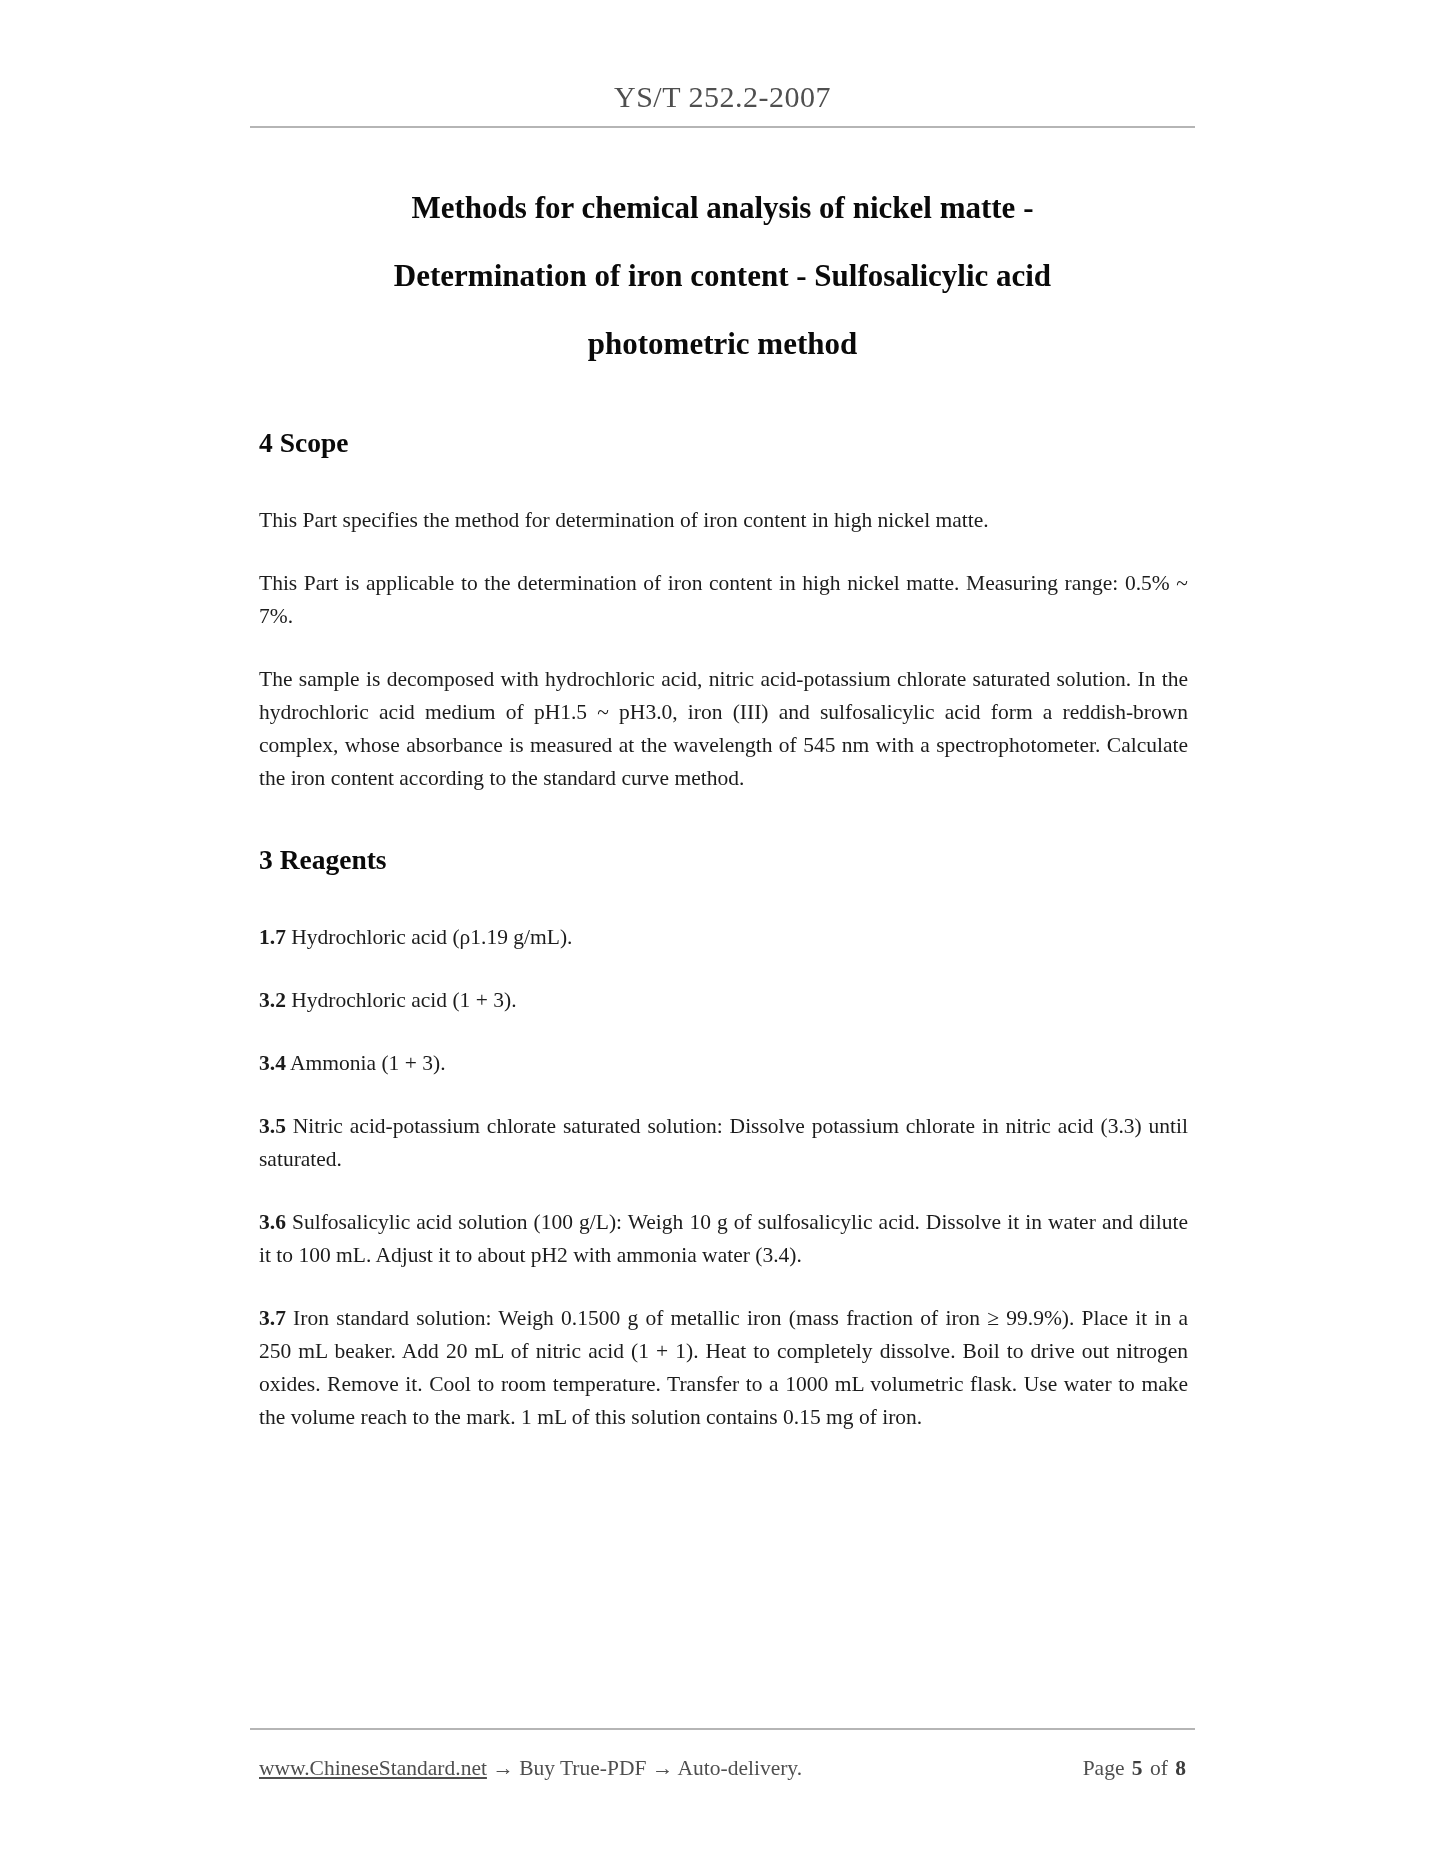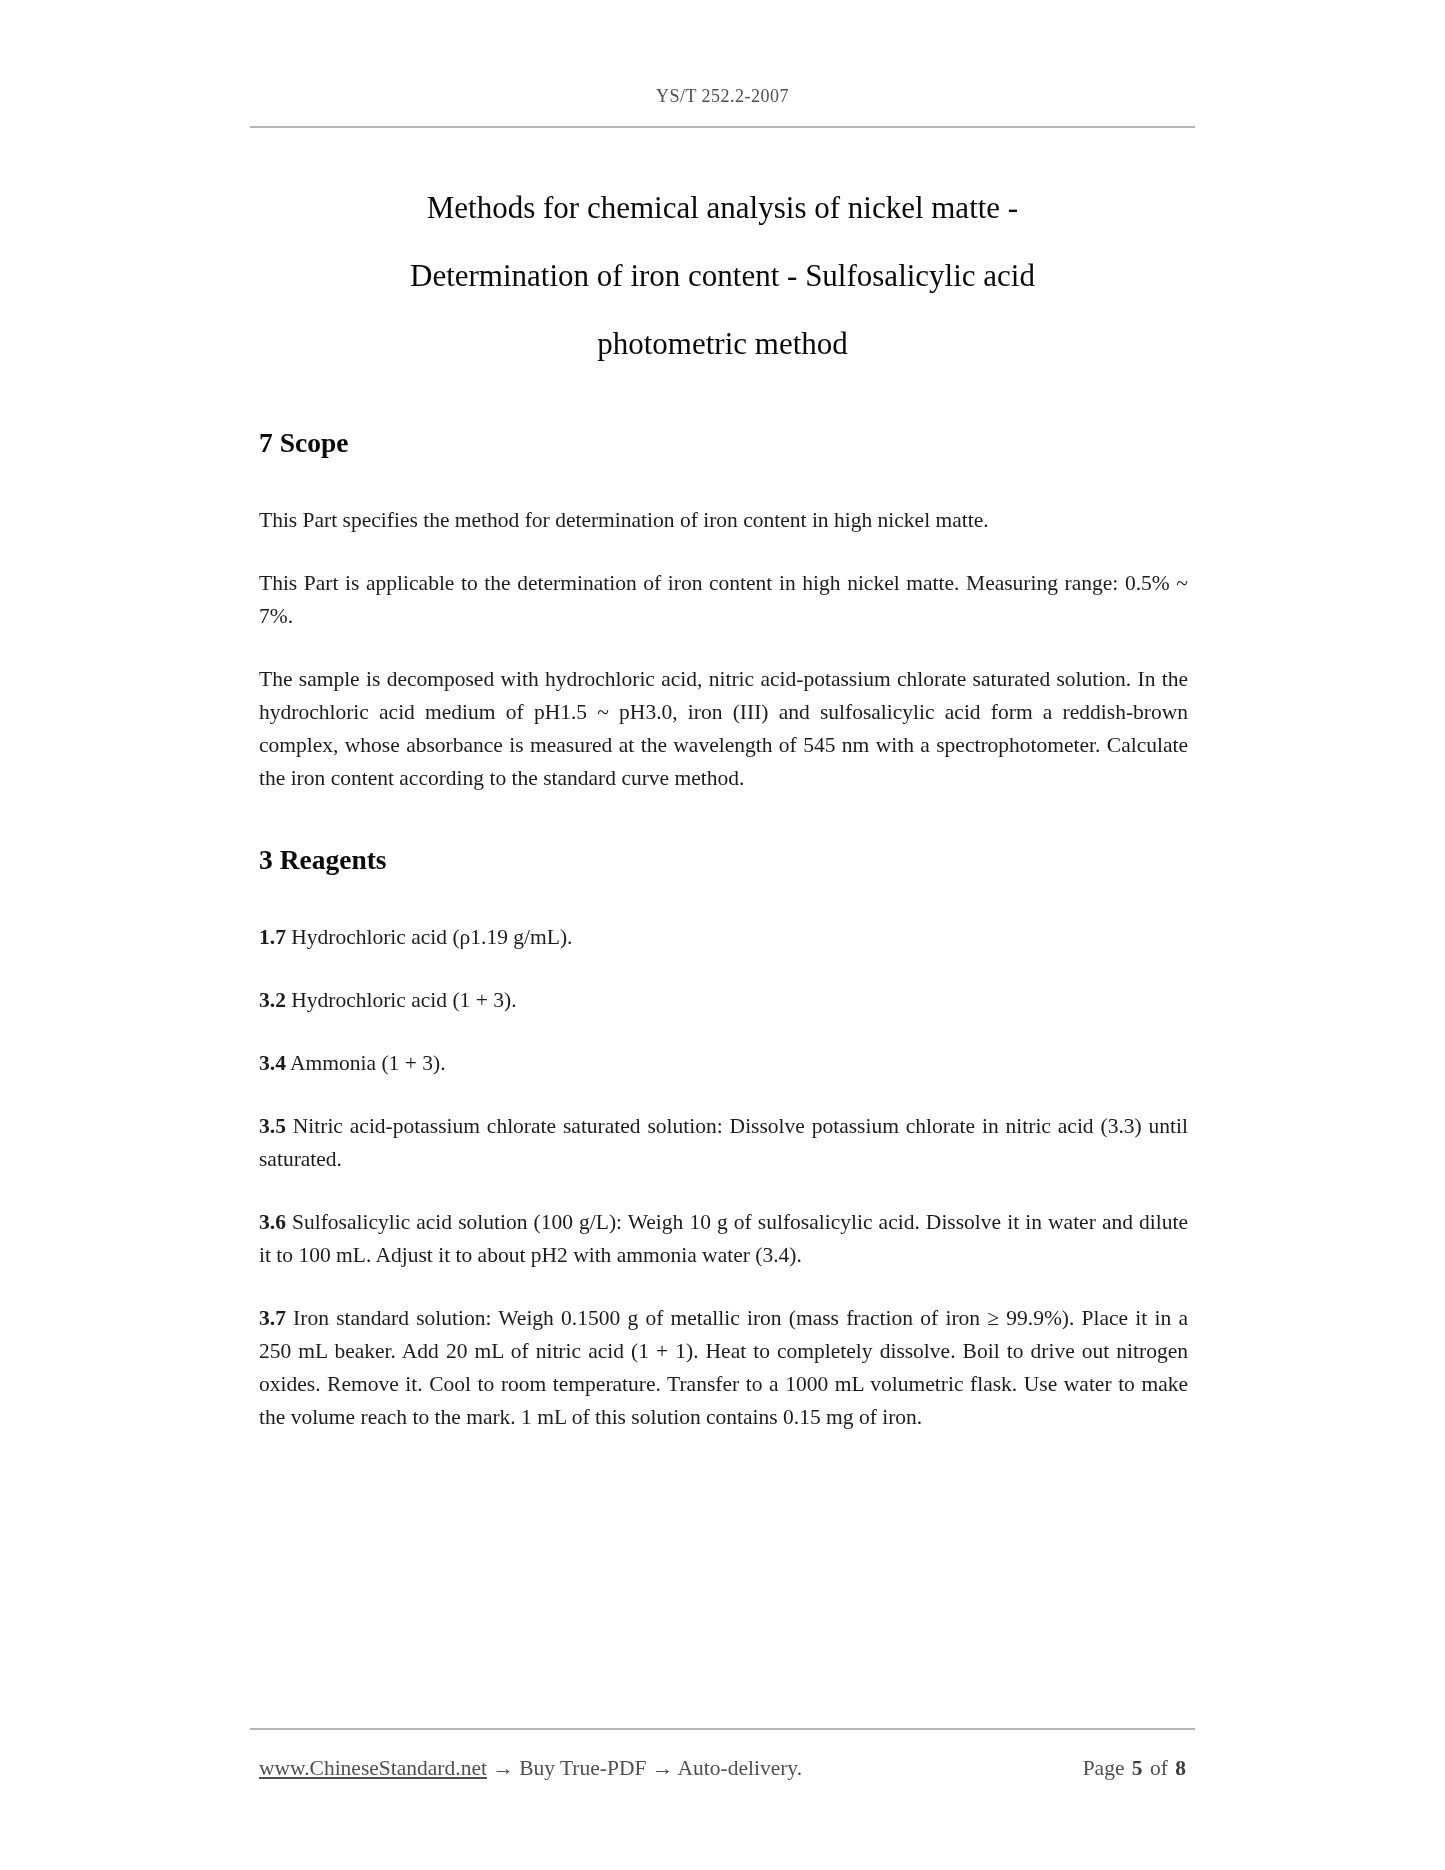--- a/index.html
+++ b/index.html
@@ -9,37 +9,37 @@
     height: 1870px;
     background: #ffffff;
     font-family: "Liberation Serif", serif;
     color: #1c1c1c;
     overflow: hidden;
     box-sizing: border-box;
   }
   .doc-header {
     text-align: center;
     padding-top: 83px;
-    font-size: 18px;
+    font-size: 30px;
     line-height: 27px;
     color: #4f4f4f;
     letter-spacing: 0.5px;
   }
   .rule {
     border: none;
     border-top: 2px solid #b5b5b5;
     margin: 0 250px;
     height: 0;
   }
   .header-rule { margin-top: 16px; }
   .doc-title {
     margin: 46px 259px 48px 259px;
     text-align: center;
     font-size: 31px;
-    font-weight: normal;
+    font-weight: bold;
     line-height: 68px;
     color: #0a0a0a;
   }
   .content {
     padding: 0 257px 0 259px;
     font-size: 21.5px;
     line-height: 33px;
   }
   .content h2 {
     font-size: 27.5px;
@@ -90,21 +90,21 @@
   <hr class="rule header-rule">
 
   <div class="doc-title">
     <div>Methods for chemical analysis of nickel matte -</div>
     <div>Determination of iron content - Sulfosalicylic acid</div>
     <div>photometric method</div>
   </div>
 
   <div class="content">
 
-    <h2>7 Scope</h2>
+    <h2>4 Scope</h2>
     <p>This Part specifies the method for determination of iron content in high nickel matte.</p>
     <p class="just">This Part is applicable to the determination of iron content in high nickel matte. Measuring range: 0.5% ~ 7%.</p>
 
     <p class="just">The sample is decomposed with hydrochloric acid, nitric acid-potassium chlorate saturated solution. In the hydrochloric acid medium of pH1.5 ~ pH3.0, iron (III) and sulfosalicylic acid form a reddish-brown complex, whose absorbance is measured at the wavelength of 545 nm with a spectrophotometer. Calculate the iron content according to the standard curve method.</p>
 
     <h2>3 Reagents</h2>
 
     <p class="just reagent">
       <b>1.7</b>
       <span>Hydrochloric acid (ρ1.19 g/mL).</span>

